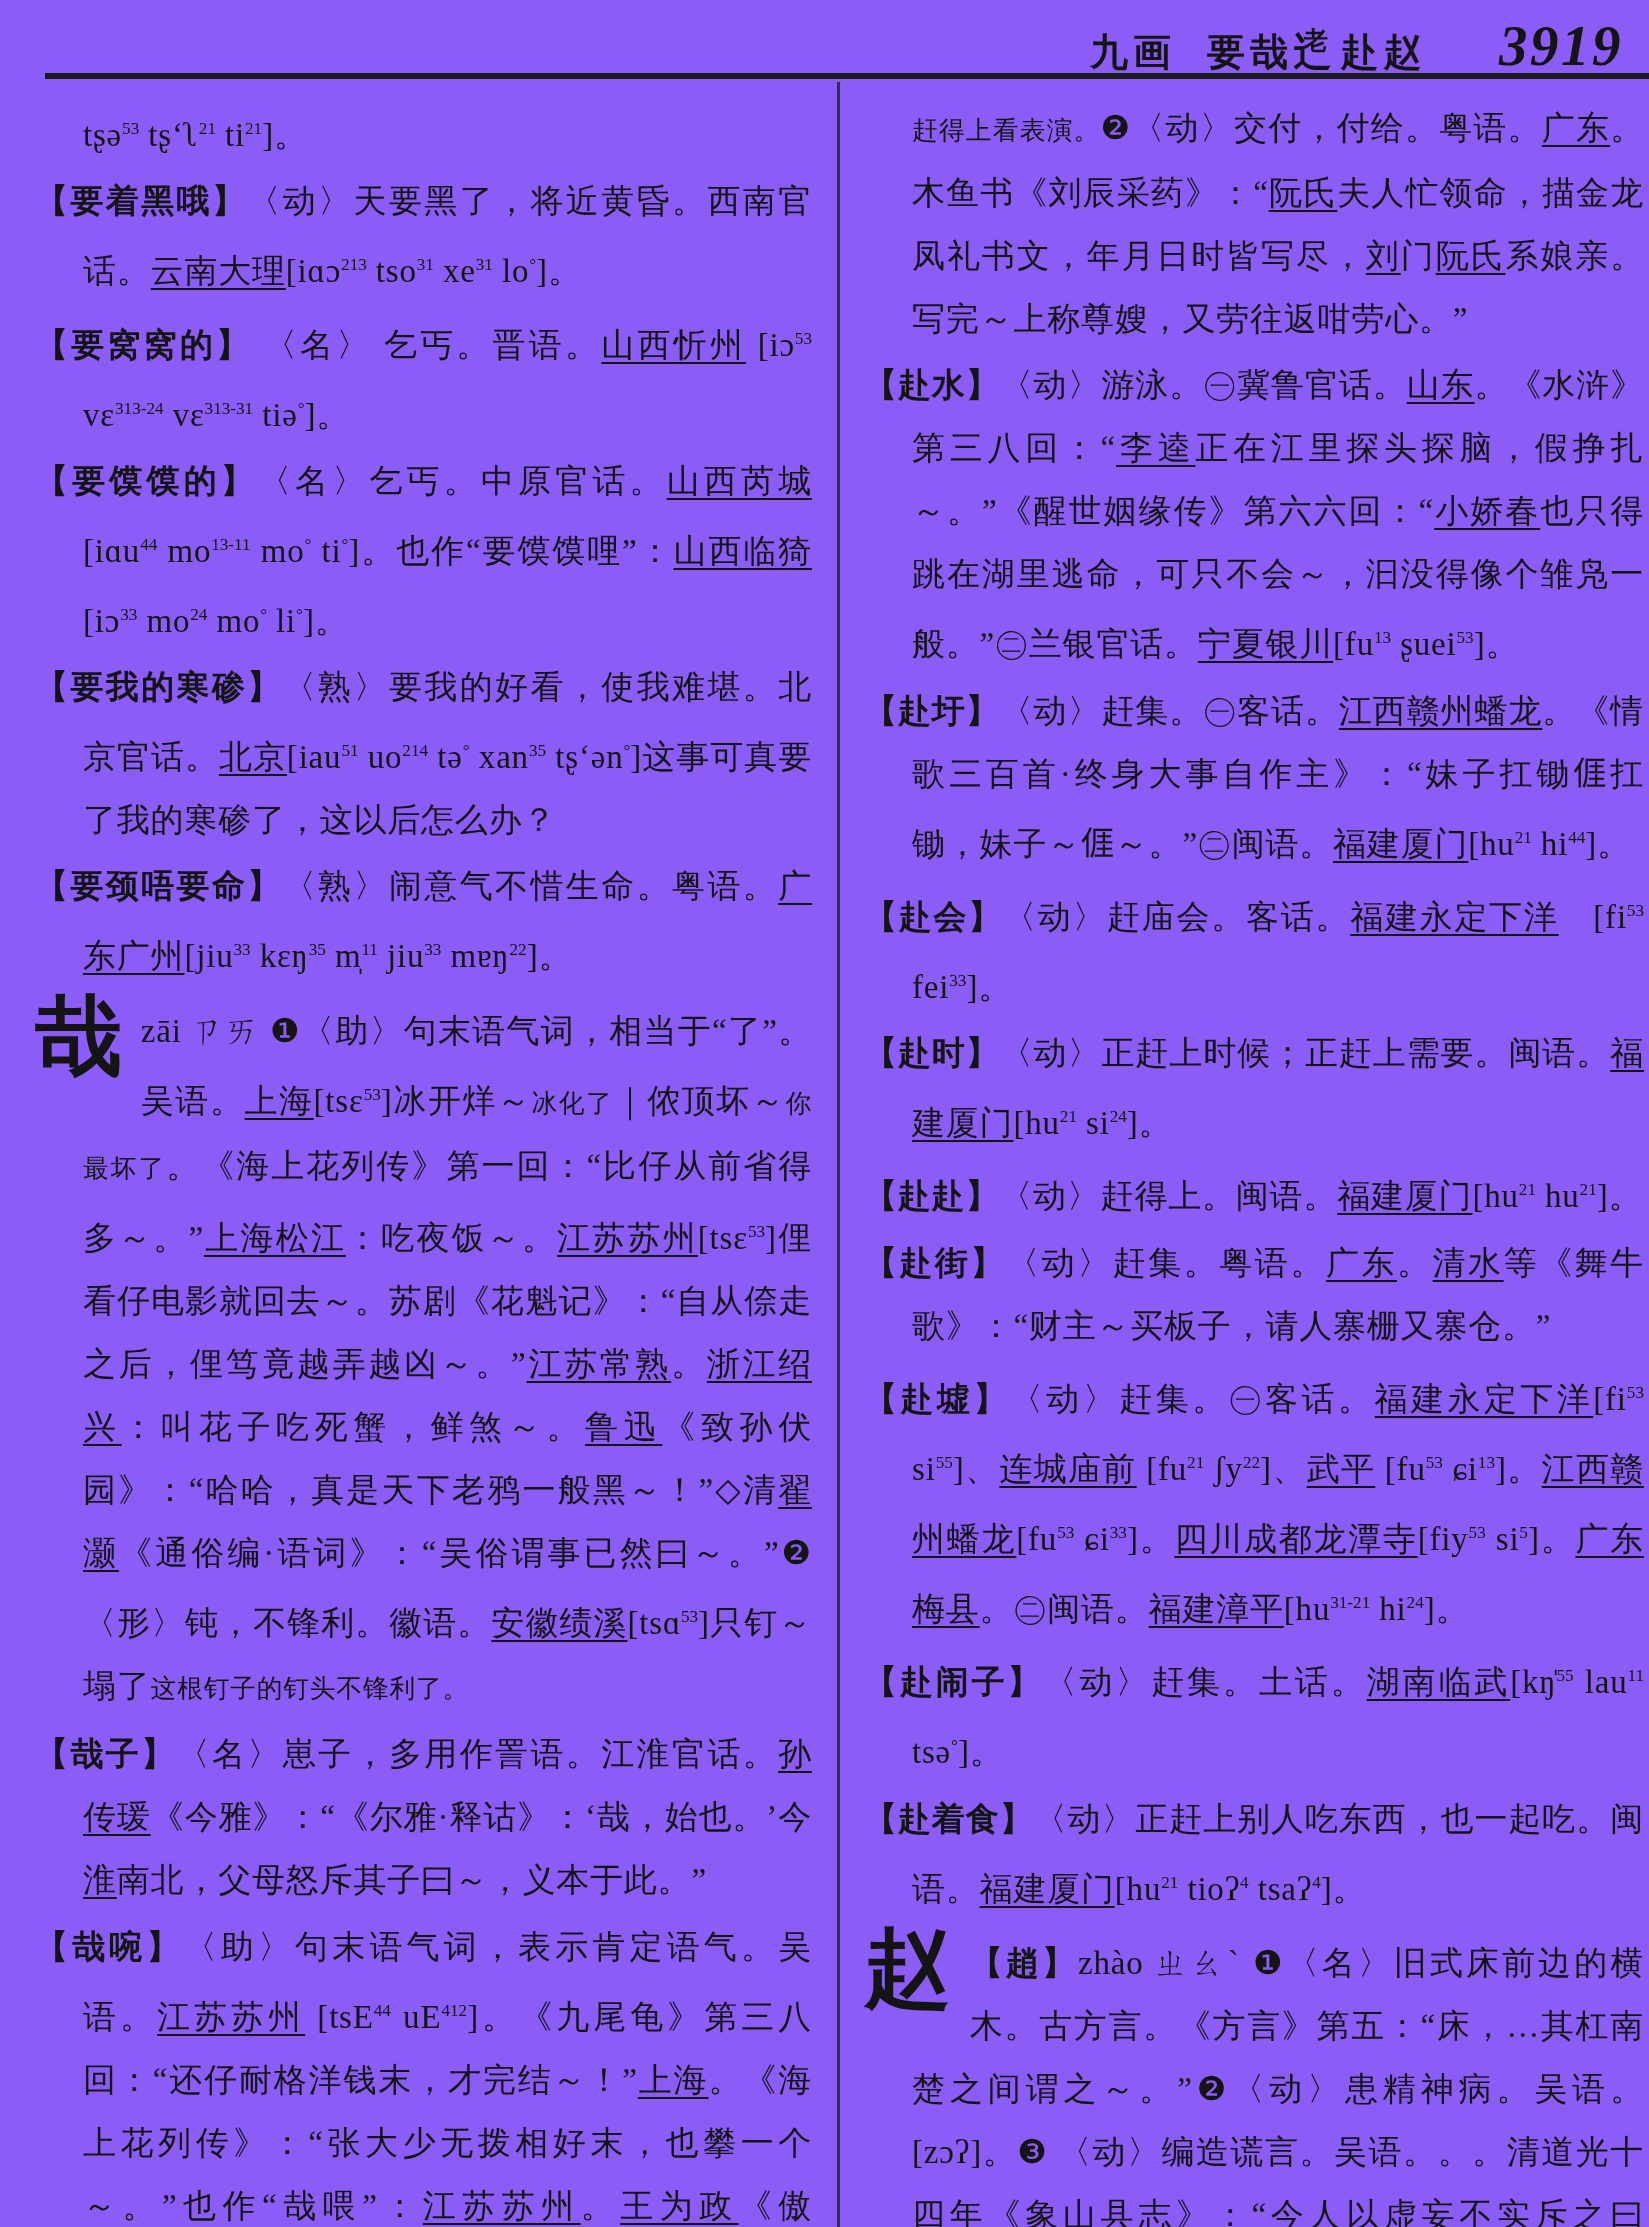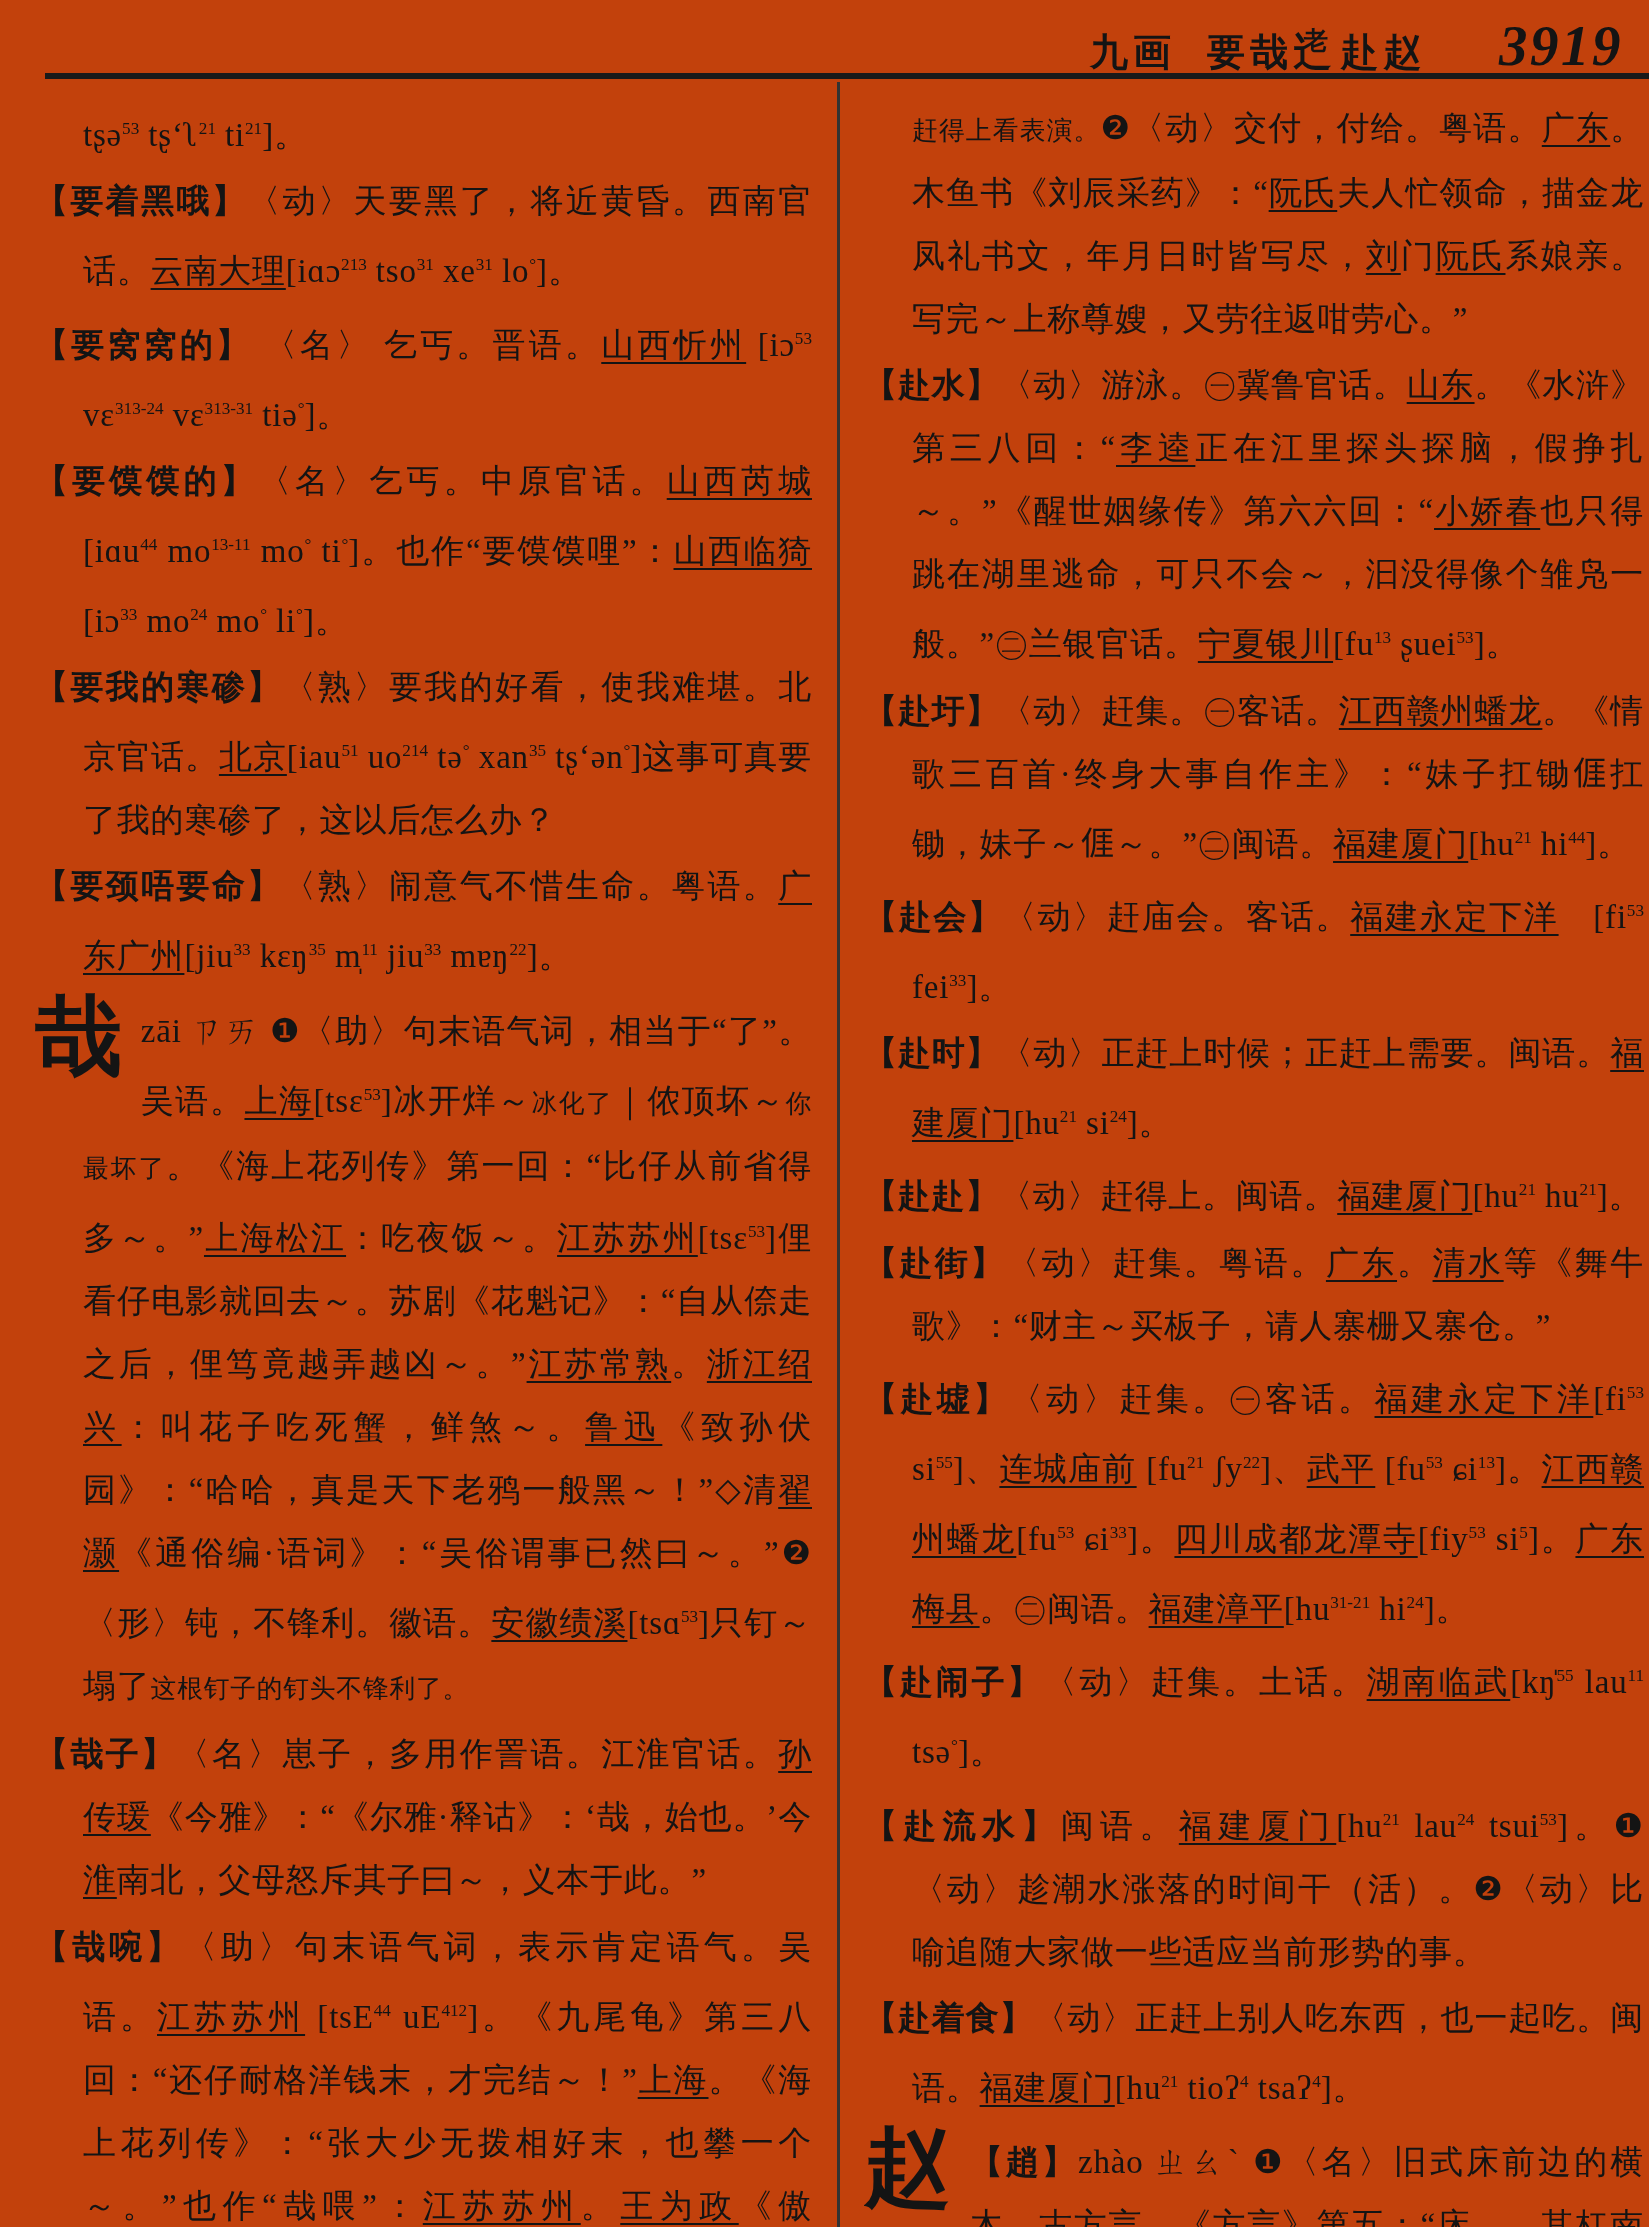--- a/index.html
+++ b/index.html
@@ -3,21 +3,21 @@
 <meta charset="utf-8">
 <style>
   html,body{margin:0;padding:0;}
   body{
     width:1650px;height:2227px;
     background:#fbfaf7;
     font-family:"Liberation Serif","DejaVu Serif",serif;
     color:#141414;
     -webkit-font-smoothing:antialiased;
   }
-  .page{position:relative;width:1650px;height:2227px;overflow:hidden;background:#c2410c;}
+  .page{position:relative;width:1650px;height:2227px;overflow:hidden;background:#8b5cf6;}
 
   
   .running-head{
     position:absolute;top:13.2px;left:0;width:1633px;
     text-align:right;font-size:38px;font-weight:bold;
     letter-spacing:5px;white-space:nowrap;
   }
   .rh-range{margin-left:31px;}
   .rh-page{
     display:inline-block;margin-left:58px;margin-right:10px;
@@ -94,21 +94,20 @@
     <div class="col col-right">
       <p class="entry cont"><small>赶得上看表演。</small>❷〈动〉交付，付给。粤语。<u>广东</u>。木鱼书《刘辰采药》：“<u>阮氏</u>夫人忙领命，描金龙凤礼书文，年月日时皆写尽，<u>刘</u>门<u>阮氏</u>系娘亲。写完～上称尊嫂，又劳往返咁劳心。”</p>
       <p class="entry"><b>【赴水】</b>〈动〉游泳。㊀冀鲁官话。<u>山东</u>。《水浒》第三八回：“<u>李逵</u>正在江里探头探脑，假挣扎～。”《醒世姻缘传》第六六回：“<u>小娇春</u>也只得跳在湖里逃命，可只不会～，汩没得像个雏凫一般。”㊁兰银官话。<u>宁夏银川</u>[fu<sup>13</sup> ʂuei<sup>53</sup>]。</p>
       <p class="entry"><b>【赴圩】</b>〈动〉赶集。㊀客话。<u>江西赣州蟠龙</u>。《情歌三百首·终身大事自作主》：“妹子扛锄𠊎扛锄，妹子～𠊎～。”㊁闽语。<u>福建厦门</u>[hu<sup>21</sup> hi<sup>44</sup>]。</p>
       <p class="entry"><b>【赴会】</b>〈动〉赶庙会。客话。<u>福建永定下洋</u>　[fi<sup>53</sup> fei<sup>33</sup>]。</p>
       <p class="entry"><b>【赴时】</b>〈动〉正赶上时候；正赶上需要。闽语。<u>福建厦门</u>[hu<sup>21</sup> si<sup>24</sup>]。</p>
       <p class="entry"><b>【赴赴】</b>〈动〉赶得上。闽语。<u>福建厦门</u>[hu<sup>21</sup> hu<sup>21</sup>]。</p>
       <p class="entry"><b>【赴街】</b>〈动〉赶集。粤语。<u>广东</u>。<u>清水</u>等《舞牛歌》：“财主～买板子，请人寨栅又寨仓。”</p>
       <p class="entry"><b>【赴墟】</b>〈动〉赶集。㊀客话。<u>福建永定下洋</u>[fi<sup>53</sup> si<sup>55</sup>]、<u>连城庙前</u> [fu<sup>21</sup> ʃy<sup>22</sup>]、<u>武平</u> [fu<sup>53</sup> ɕi<sup>13</sup>]。<u>江西赣州蟠龙</u>[fu<sup>53</sup> ɕi<sup>33</sup>]。<u>四川成都龙潭寺</u>[fiy<sup>53</sup> si<sup>5</sup>]。<u>广东梅县</u>。㊁闽语。<u>福建漳平</u>[hu<sup>31-21</sup> hi<sup>24</sup>]。</p>
       <p class="entry"><b>【赴闹子】</b>〈动〉赶集。土话。<u>湖南临武</u>[kŋ̍<sup>55</sup> lau<sup>11</sup> tsə<sup>°</sup>]。</p>
-      <p class="entry"><b>【赴流水】</b>闽语。<u>福建厦门</u>[hu<sup>21</sup> lau<sup>24</sup> tsui<sup>53</sup>]。❶〈动〉趁潮水涨落的时间干（活）。❷〈动〉比喻追随大家做一些适应当前形势的事。</p>
       <p class="entry"><b>【赴着食】</b>〈动〉正赶上别人吃东西，也一起吃。闽语。<u>福建厦门</u>[hu<sup>21</sup> tioʔ<sup>4</sup> tsaʔ<sup>4</sup>]。</p>
       <div class="entry bighead">
         <span class="bigchar">赵</span><span><b>【趙】</b>zhào ㄓㄠˋ ❶〈名〉旧式床前边的横木。古方言。《方言》第五：“床，…其杠南楚之间谓之～。”❷〈动〉患精神病。吴语。[zɔʔ]。❸ 〈动〉编造谎言。吴语。。。清道光十四年《象山县志》：“今人以虚妄不实斥之曰～。”、。清乾隆十五年《昆山新阳合志》：“妄语曰～。”❹〈动〉群起拳打脚踢（黑社会用语）。粤语。[tɕiu]。❺〈动〉用细长的东西拨、挑。吴语。。《甬言稽诂·释动作》：“今以锥棍刺入物中，复挑而出之，呼为～。”</span>
       </div>
 
     </div>
 
   </div>
 </div>
 

